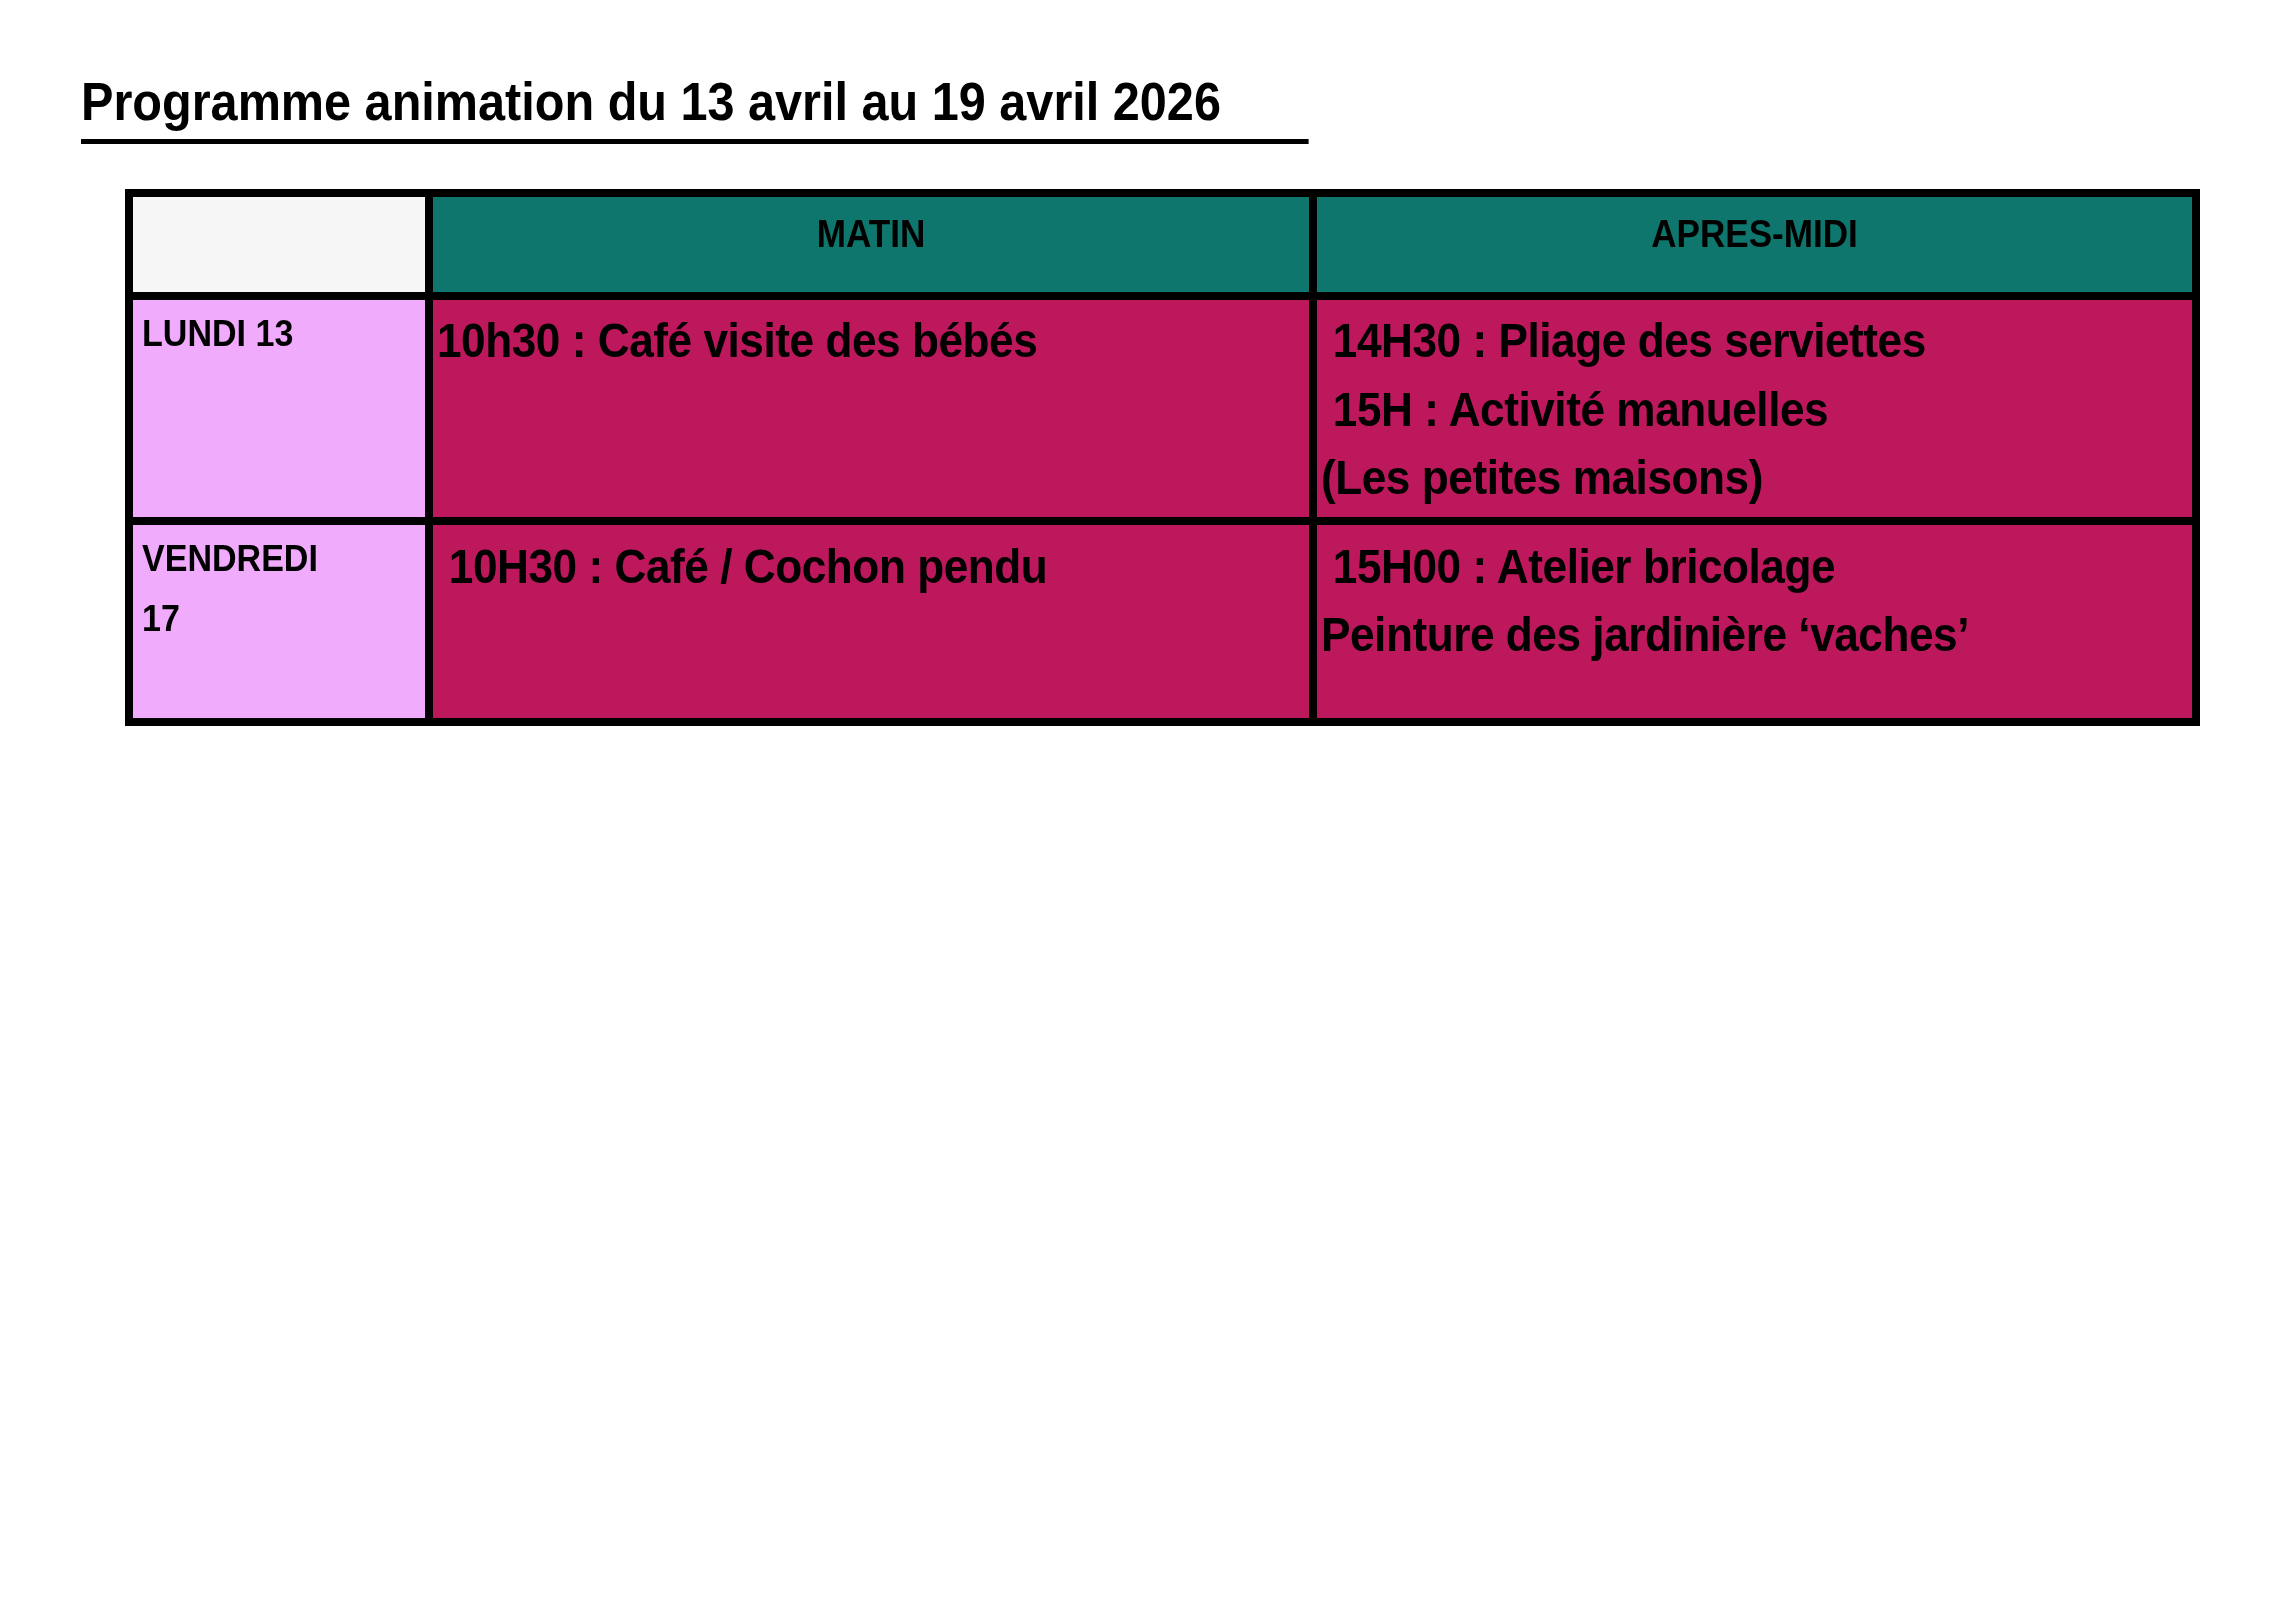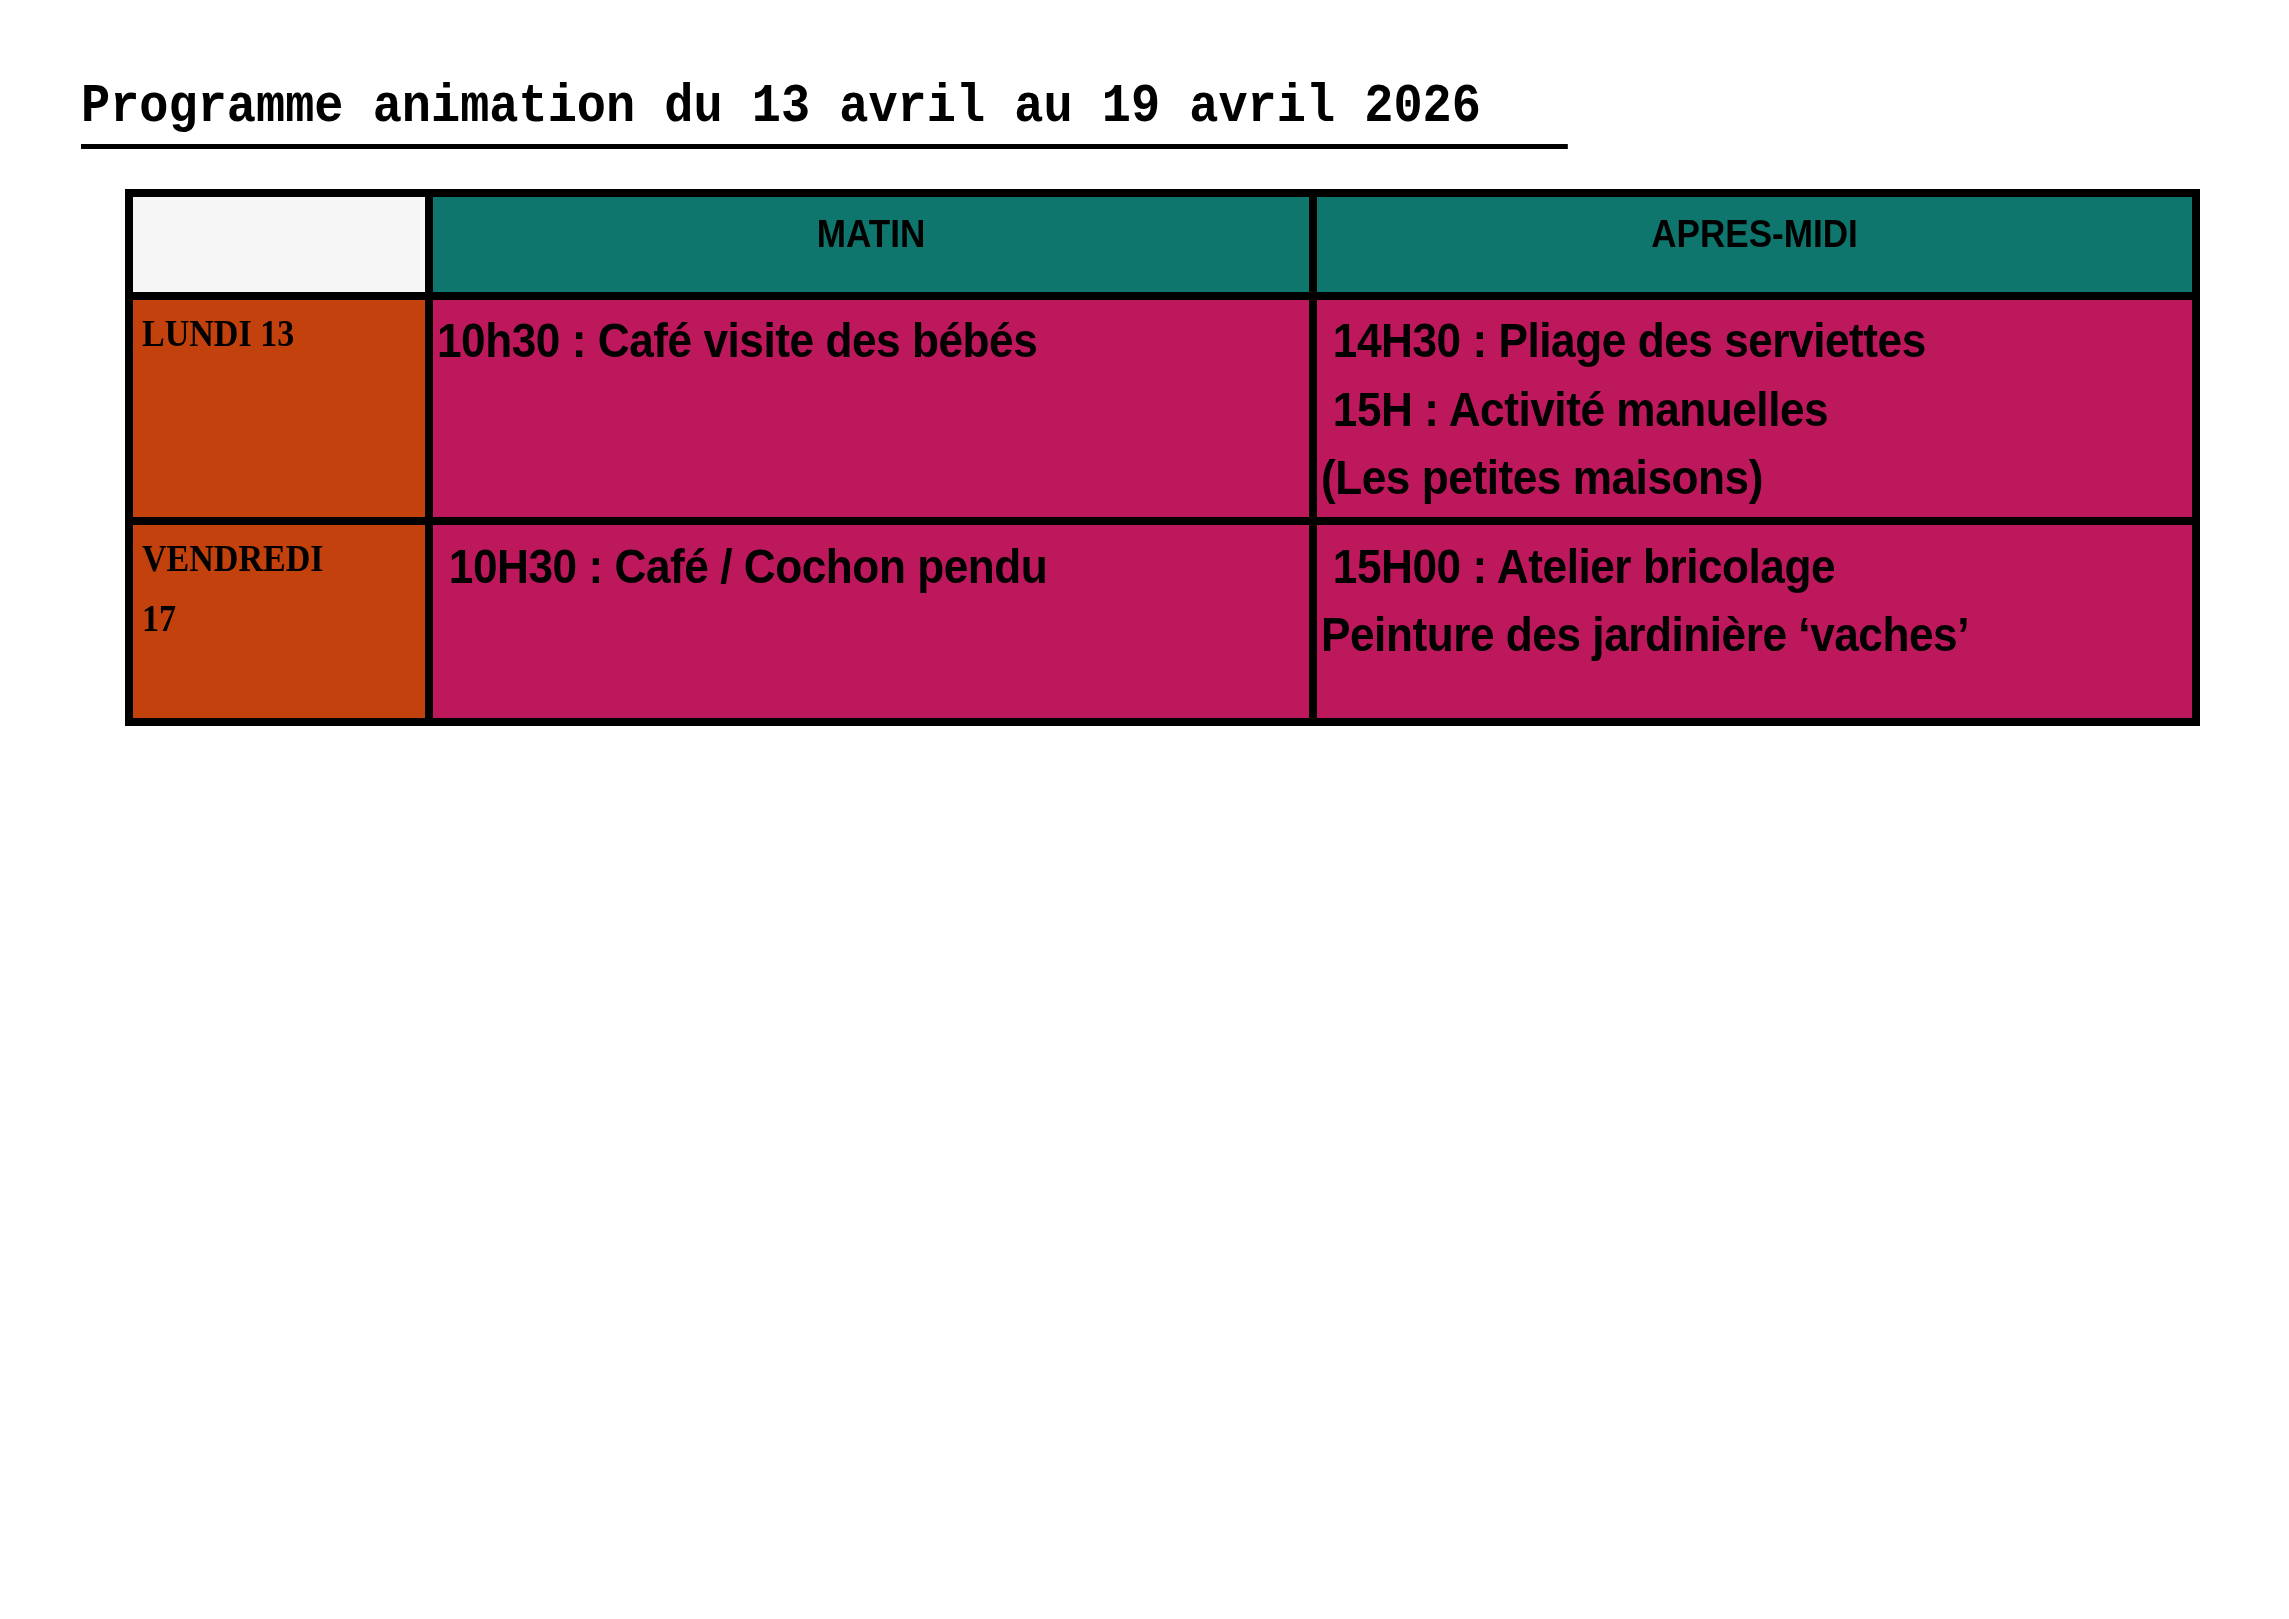--- a/index.html
+++ b/index.html
@@ -21,22 +21,21 @@
     display: inline-block;
     transform: scaleX(0.92);
     transform-origin: 0 0;
     white-space: pre-wrap;
   }
 
   
   .title-wrap {
     position: absolute;
     left: 81px;
-    top: 76px;
-    font-family: Liberation Mono, monospace;
+    top: 70px;
   }
   .title-text {
     font-size: 54px;
     font-weight: 700;
     letter-spacing: 0px;
     transform: scaleX(0.90);
     transform-origin: 0 0;
     display: inline-block;
     white-space: pre;
     padding-right: 97px;
@@ -73,23 +72,22 @@
     text-align: center;
     font-size: 39px;
     font-weight: 700;
     transform: scaleX(0.90);
     transform-origin: 50% 0;
     white-space: pre;
   }
 
   
   td.day-cell {
-    background: #c2410c;
+    background: #f0abfc;
     padding: 3.7px 5.5px 3.7px 9.2px;
-    font-family: Liberation Serif, serif;
   }
   .day-text {
     font-size: 37px;
     font-weight: 700;
     line-height: 1.62;
   }
 
   
   td.slot-cell {
     background: #be185d;

